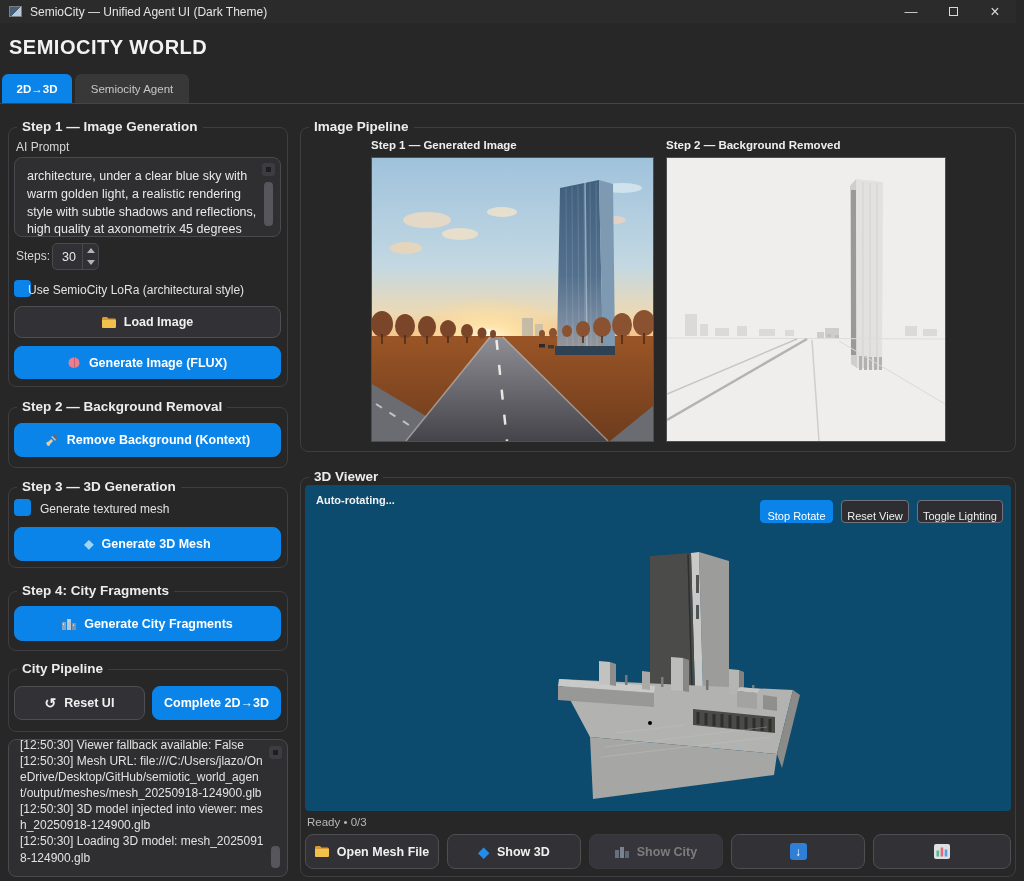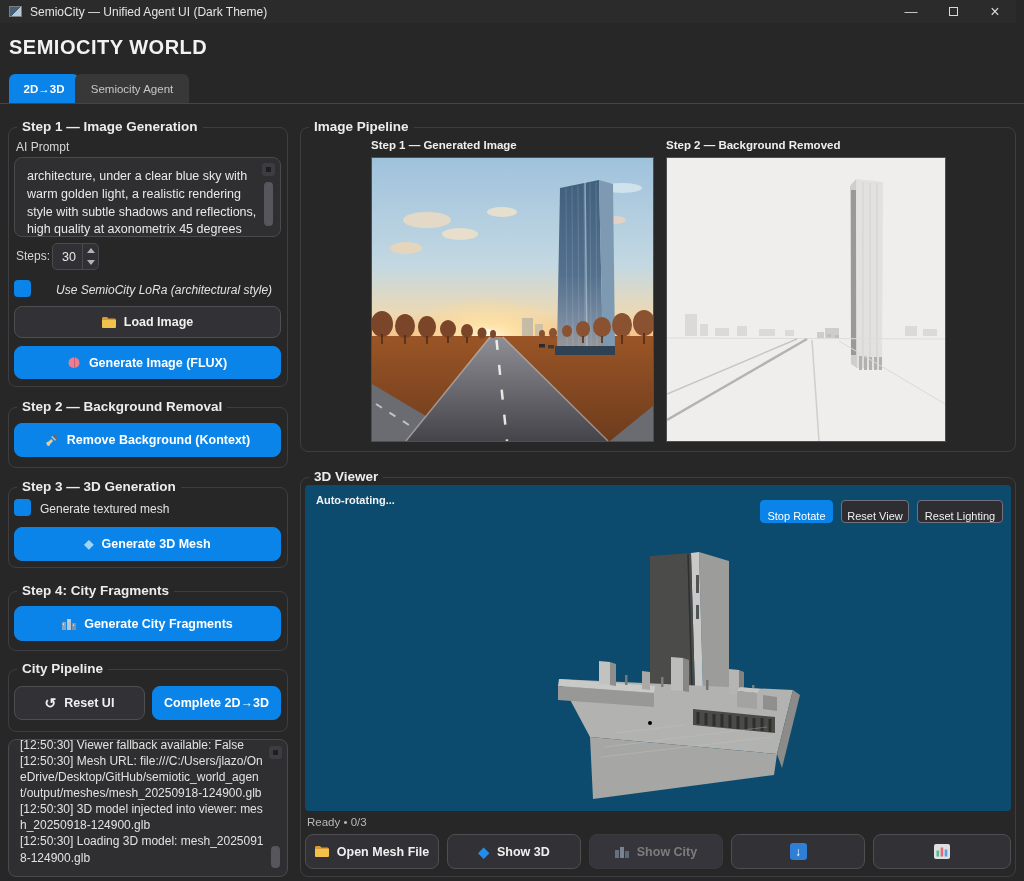--- a/index.html
+++ b/index.html
@@ -10,21 +10,21 @@
   .titlebar { position:absolute; top:0; left:0; right:8px; height:23px; background:#2b2b2b; display:flex; align-items:center; color:#e4e4e4; font-size:12px; }
   .app-icon { width:13px; height:11px; margin:0 8px 0 9px; background:linear-gradient(135deg,#46607a 0 55%,#b9c9d9 55% 100%); border:1px solid #7d7d7d; }
   .win-controls { margin-left:auto; display:flex; height:100%; }
   .win-btn { width:42px; height:100%; display:flex; align-items:center; justify-content:center; color:#d9d9d9; font-size:13px; }
   .maximize-box { width:9px; height:9px; border:1.2px solid #d9d9d9; }
 
   
   .page-title { position:absolute; top:36px; left:9px; font-size:20px; font-weight:bold; letter-spacing:.5px; color:#f2f2f2; }
   .tabbar { position:absolute; top:73px; left:0; right:0; height:31px; border-bottom:1px solid #454545; }
   .tab { position:absolute; bottom:0; height:29px; display:flex; align-items:center; justify-content:center; font-size:11.5px; border-radius:6px 6px 0 0; }
-  .tab-active { left:2px; width:70px; background:#0a84e8; color:#fff; font-weight:bold;margin-left:7px; }
+  .tab-active { left:2px; width:70px; background:#0a84e8; color:#fff; font-weight:bold; }
   .tab-inactive { left:75px; width:114px; background:#383838; color:#c6c6c6; }
 
   
   .group { position:absolute; border:1px solid #3e3e42; border-radius:8px; }
   .gtitle { position:absolute; top:-9px; left:8px; background:#272727; padding:0 5px; font-size:13.5px; font-weight:bold; color:#ececec; white-space:nowrap; }
 
   .lbl { position:absolute; font-size:12px; color:#d6d6d6; }
 
   
   .btn { position:absolute; display:flex; align-items:center; justify-content:center; gap:8px; background:#323236; border:1px solid #4e4e52; border-radius:8px; color:#f0f0f0; font-size:12.5px; font-weight:bold; cursor:default; }
@@ -108,21 +108,21 @@
       <span class="spin-cell">
           <span class="tri-up"></span>
         </span>
       <span class="spin-cell">
           <span class="tri-down"></span>
         </span>
     </span>
   </div>
 
   <span class="checkbox" style="left:14px; top:280px;"></span>
-  <div class="lbl" style="left:56px; top:283px; color:#e2e2e2;font-style:italic;">Use SemioCity LoRa (architectural style)</div>
+  <div class="lbl" style="left:28px; top:283px; color:#e2e2e2;">Use SemioCity LoRa (architectural style)</div>
 
   <div class="btn btn-blue" style="left:14px; top:346px; width:267px; height:33px;">
     <span class="icon">
         <svg width="13" height="12" viewBox="0 0 13 12">
           <path d="M3 1.5C1.5 2 .5 3.5.8 5c-.6 1-.4 2.5.5 3.3.3 1.5 1.8 2.5 3.2 2.2.8.8 2.2.8 3 0 1.4.3 2.9-.7 3.2-2.2.9-.8 1.1-2.3.5-3.3.3-1.5-.7-3-2.2-3.5C8.5.5 7 .2 6.2 1 5.2.2 3.8.7 3 1.5z" fill="#e87f90"></path>
           <path d="M6.5 1v10" stroke="#c75a6e" stroke-width=".9"></path>
         </svg>
       </span>
     <span>Generate Image (FLUX)</span>
   </div>
@@ -410,21 +410,21 @@
         </g>
     </svg>
     <div class="overlay-text" style="left:11px; top:9px;">Auto-rotating...</div>
     <div class="btn btn-blue btn-sm" style="left:455px; top:15px; width:73px; height:23px;">
       <span>Stop Rotate</span>
     </div>
     <div class="btn btn-outline btn-sm" style="left:536px; top:15px; width:68px; height:23px;">
       <span>Reset View</span>
     </div>
     <div class="btn btn-outline btn-sm" style="left:612px; top:15px; width:86px; height:23px;">
-      <span>Reset Lighting</span>
+      <span>Toggle Lighting</span>
     </div>
   </div>
 
   <div class="status-text" style="left:307px; top:816px;">Ready • 0/3</div>
 
   <div class="btn" style="left:305px; top:834px; width:134px; height:35px;">
     <span class="icon">
         <svg width="14" height="11" viewBox="0 0 14 11">
           <path d="M0 1.5C0 .7.7 0 1.5 0H5l1.5 1.5h6A1.5 1.5 0 0 1 14 3v6.5c0 .8-.7 1.5-1.5 1.5h-11A1.5 1.5 0 0 1 0 9.5z" fill="#d99a36"></path>
           <path d="M0 3h14v6.5c0 .8-.7 1.5-1.5 1.5h-11A1.5 1.5 0 0 1 0 9.5z" fill="#f2c04c"></path>

